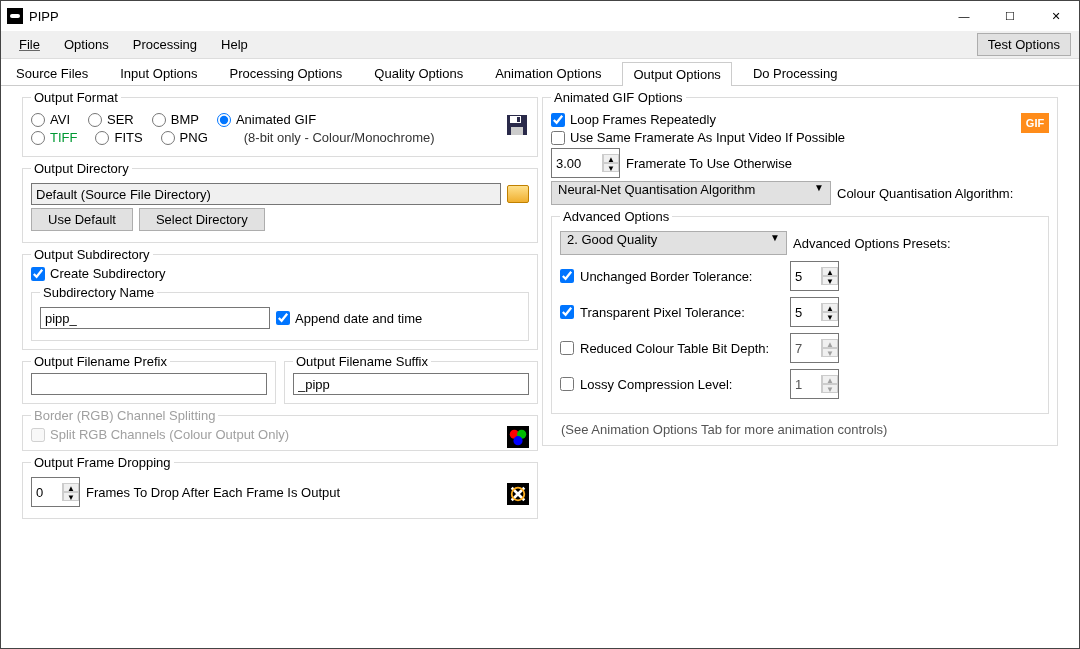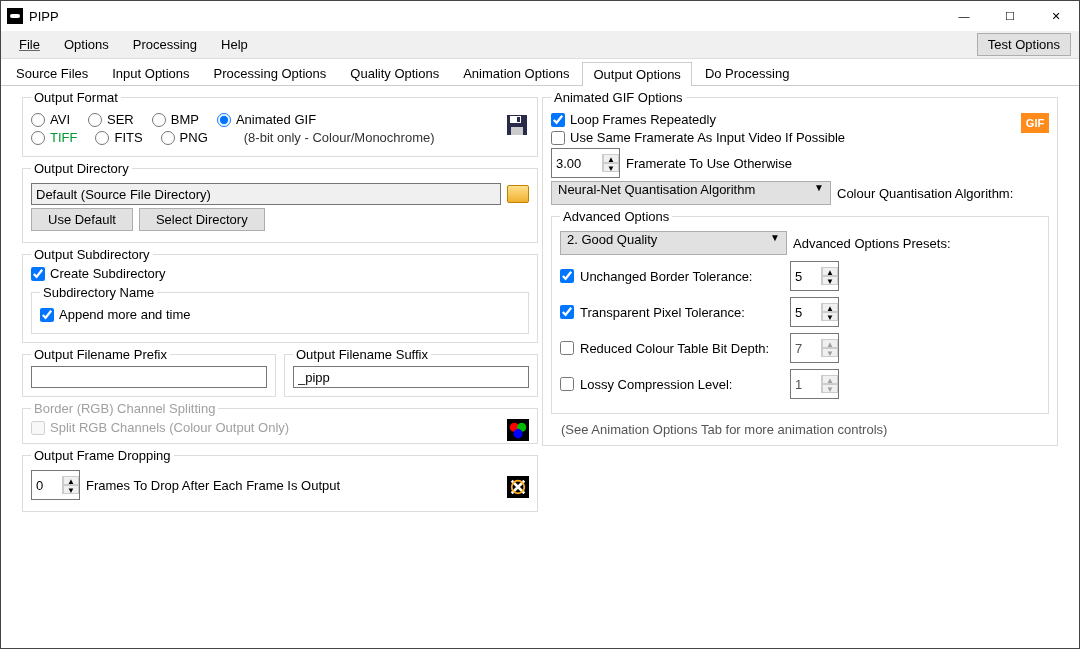--- a/index.html
+++ b/index.html
@@ -9,21 +9,21 @@
 .titlebar .app-icon { width: 16px; height: 16px; background: #000; margin-right: 6px; display: flex; align-items: center; justify-content: center; }
 .titlebar .app-icon div { width: 10px; height: 4px; background: #fff; border-radius: 2px; }
 .titlebar .title { flex: 1; font-size: 13px; }
 .titlebar .winbtns { display: flex; height: 100%; }
 .titlebar .winbtn { width: 46px; display: flex; align-items: center; justify-content: center; font-family: "Segoe UI Symbol", sans-serif; font-size: 11px; }
 .menubar { height: 28px; background: #f0f0f0; display: flex; align-items: center; padding: 0 8px; gap: 4px; border-bottom: 1px solid #ddd; }
 .menubar .menuitem { padding: 4px 10px; }
 .menubar .menuitem:first-child { text-decoration: underline; text-decoration-color: #666; }
 .menubar .spacer { flex: 1; }
 .menubar .testbtn { background: #e1e1e1; border: 1px solid #adadad; padding: 3px 10px; }
-.tabs { display: flex; border-bottom: 1px solid #ccc; padding: 2px 4px 0 4px; background: #fff; }
+.tabs { display: flex; border-bottom: 1px solid #ccc; padding: 2px 4px 0 4px; background: #fff; gap: 8px; }
 .tab { padding: 4px 10px; border: 1px solid transparent; border-bottom: none; margin-right: 2px; background: #fff; white-space: nowrap; }
 .tab.active { border-color: #ccc; background: #fff; position: relative; top: 1px; }
 .content { flex: 1; display: flex; padding: 4px 21px; gap: 4px; }
 .col { flex: 1; display: flex; flex-direction: column; gap: 4px; }
 fieldset { border: 1px solid #dcdcdc; margin: 0; padding: 4px 8px 8px 8px; position: relative; }
 fieldset.disabled { color: #a0a0a0; }
 legend { padding: 0 3px; font-size: 13px; }
 .row { display: flex; align-items: center; gap: 6px; margin: 3px 0; }
 .row-wrap { flex-wrap: wrap; gap: 14px 18px; }
 label.radio, label.check { display: flex; align-items: center; gap: 5px; white-space: nowrap; }
@@ -148,23 +148,24 @@
 
       <fieldset>
         <legend>Output Subdirectory</legend>
         <label class="check">
             <input type="checkbox" checked="" style="">
             <span>Create Subdirectory</span>
           </label>
         <fieldset style="margin-top:4px;">
           <legend>Subdirectory Name</legend>
           <div class="row">
+            <input class="textinput" style="max-width: 230px;" value="pipp_">
             <label class="check">
                 <input type="checkbox" checked="" style="">
-                <span>Append more and time</span>
+                <span>Append date and time</span>
               </label>
           </div>
         </fieldset>
       </fieldset>
 
       <div class="twocol">
         <fieldset>
           <legend>Output Filename Prefix</legend>
           <input class="textinput" style="width: 100%;" value="">
         </fieldset>

